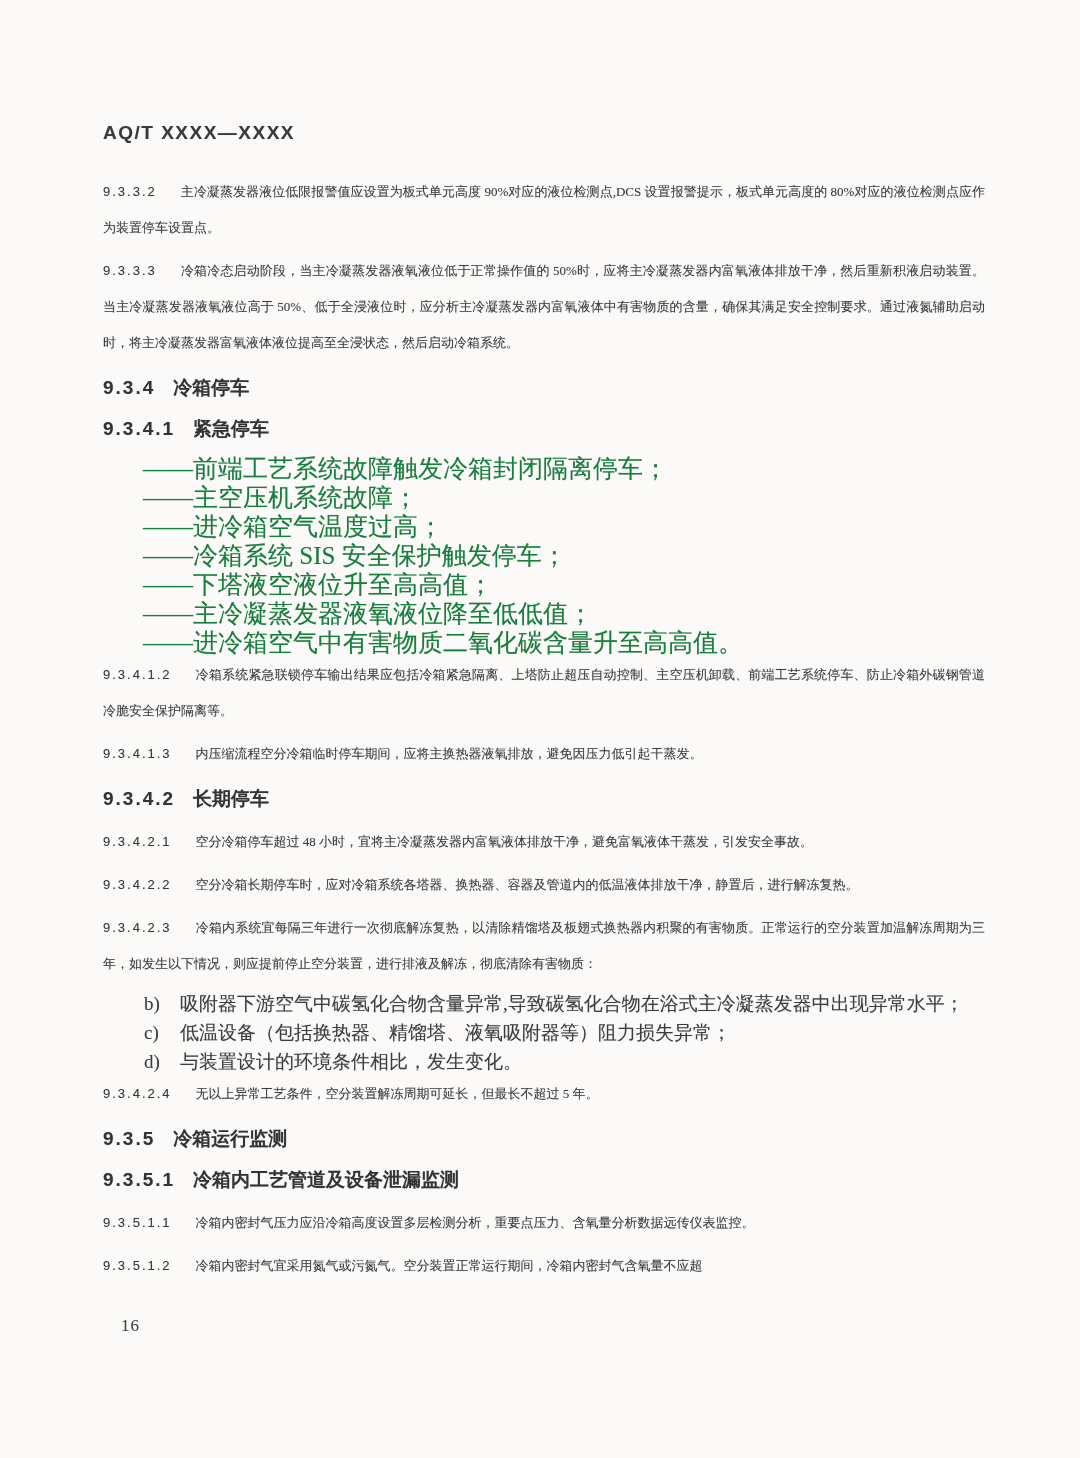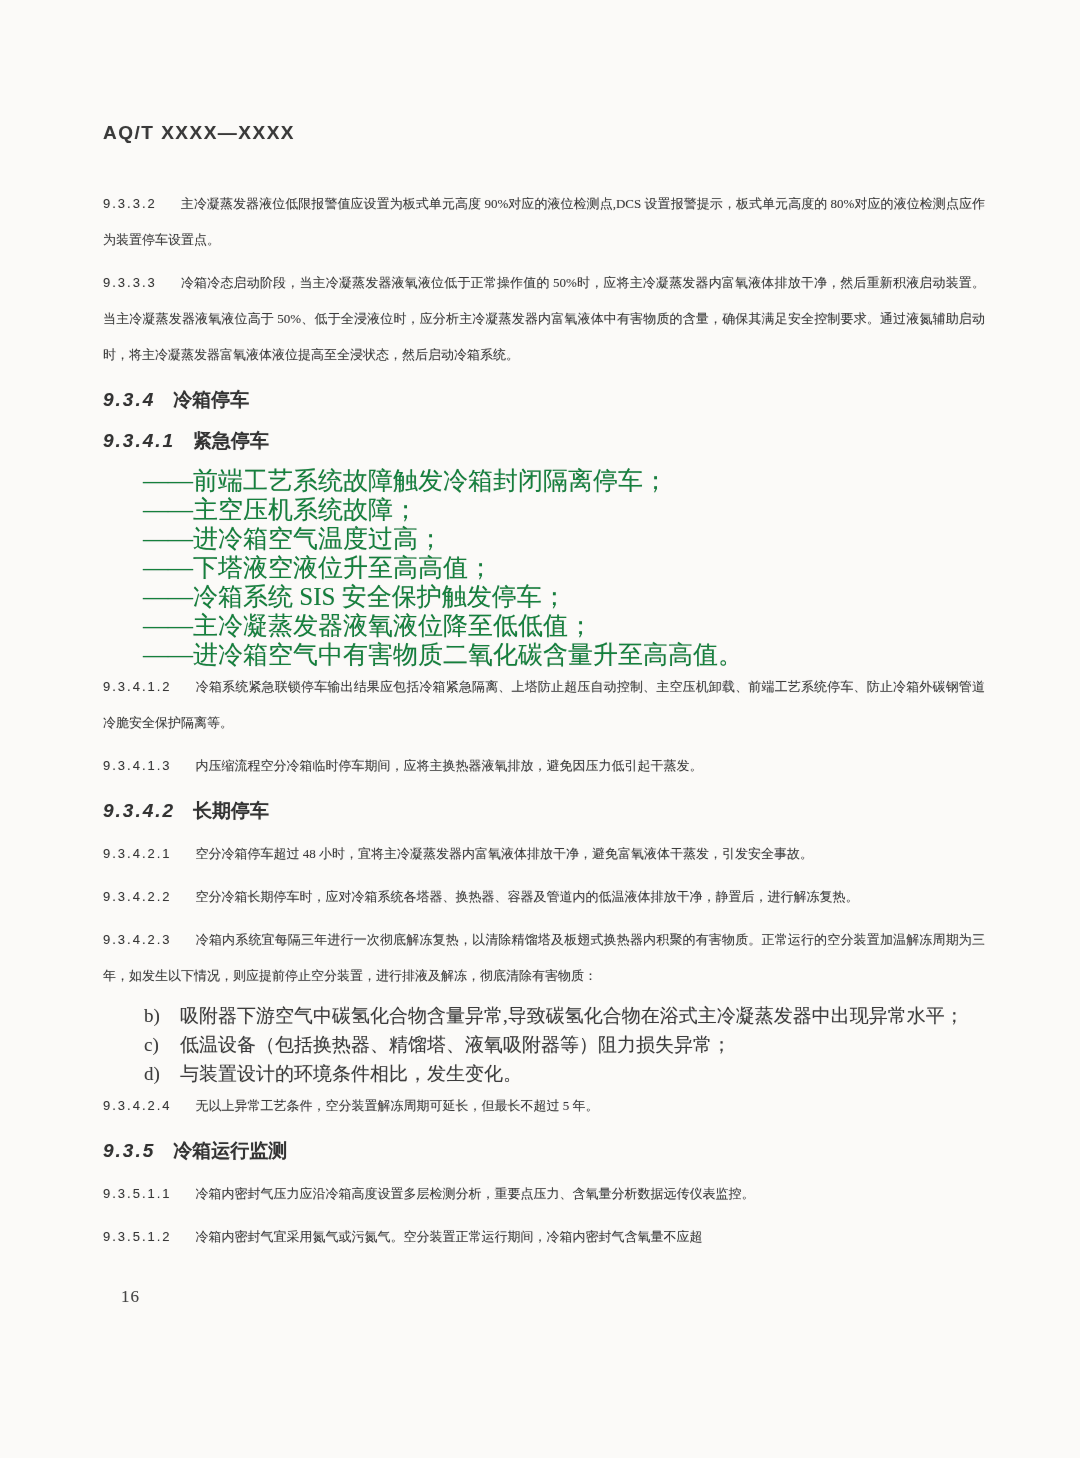--- a/index.html
+++ b/index.html
@@ -23,21 +23,21 @@
     box-sizing: border-box;
     color: #3c3c3c;
     text-shadow: 0 0 1px rgba(90,90,90,0.35);
   }
   .doc-header {
     font-family: "Liberation Sans", "DejaVu Sans", sans-serif;
     font-weight: bold;
     font-size: 19px;
     letter-spacing: 1.5px;
     color: #3a3a3a;
-    margin-bottom: 42px;
+    margin-bottom: 30px;
   }
   .block { margin: 0; }
   .para {
     font-size: 13px;
     line-height: 36px;
     text-align: justify;
     text-align-last: left;
     margin-bottom: 7px;
     color: #3d3d3d;
   }
@@ -52,21 +52,20 @@
     font-weight: bold;
     font-size: 19px;
     line-height: 28px;
     color: #333333;
     margin-top: 13px;
     margin-bottom: 11px;
   }
   .heading .num {
     letter-spacing: 2px;
     margin-right: 18px;
-    font-style: italic;
   }
   .dash {
     font-size: 25px;
     line-height: 29px;
     padding-left: 40px;
     color: #15803d;
   }
   .alpha {
     font-size: 19px;
     line-height: 29px;
@@ -94,33 +93,34 @@
   <div class="doc-header">AQ/T XXXX—XXXX</div>
 
   <div>
       <div class="block para"><span class="num">9.3.3.2</span><span class="txt">主冷凝蒸发器液位低限报警值应设置为板式单元高度 90%对应的液位检测点,DCS 设置报警提示，板式单元高度的 80%对应的液位检测点应作为装置停车设置点。</span></div>
       <div class="block para"><span class="num">9.3.3.3</span><span class="txt">冷箱冷态启动阶段，当主冷凝蒸发器液氧液位低于正常操作值的 50%时，应将主冷凝蒸发器内富氧液体排放干净，然后重新积液启动装置。当主冷凝蒸发器液氧液位高于 50%、低于全浸液位时，应分析主冷凝蒸发器内富氧液体中有害物质的含量，确保其满足安全控制要求。通过液氮辅助启动时，将主冷凝蒸发器富氧液体液位提高至全浸状态，然后启动冷箱系统。</span></div>
       <div class="block heading"><span class="num">9.3.4</span><span class="txt">冷箱停车</span></div>
       <div class="block heading"><span class="num">9.3.4.1</span><span class="txt">紧急停车</span></div>
       <div class="block dash"><span class="txt">——前端工艺系统故障触发冷箱封闭隔离停车；</span></div>
       <div class="block dash"><span class="txt">——主空压机系统故障；</span></div>
       <div class="block dash"><span class="txt">——进冷箱空气温度过高；</span></div>
+      <div class="block dash"><span class="txt">——冷箱系统 SIS 安全保护触发停车；</span></div>
       <div class="block dash"><span class="txt">——下塔液空液位升至高高值；</span></div>
-      <div class="block dash"><span class="txt">——冷箱系统 SIS 安全保护触发停车；</span></div>
       <div class="block dash"><span class="txt">——主冷凝蒸发器液氧液位降至低低值；</span></div>
       <div class="block dash"><span class="txt">——进冷箱空气中有害物质二氧化碳含量升至高高值。</span></div>
       <div class="block para"><span class="num">9.3.4.1.2</span><span class="txt">冷箱系统紧急联锁停车输出结果应包括冷箱紧急隔离、上塔防止超压自动控制、主空压机卸载、前端工艺系统停车、防止冷箱外碳钢管道冷脆安全保护隔离等。</span></div>
       <div class="block para"><span class="num">9.3.4.1.3</span><span class="txt">内压缩流程空分冷箱临时停车期间，应将主换热器液氧排放，避免因压力低引起干蒸发。</span></div>
       <div class="block heading"><span class="num">9.3.4.2</span><span class="txt">长期停车</span></div>
       <div class="block para"><span class="num">9.3.4.2.1</span><span class="txt">空分冷箱停车超过 48 小时，宜将主冷凝蒸发器内富氧液体排放干净，避免富氧液体干蒸发，引发安全事故。</span></div>
       <div class="block para"><span class="num">9.3.4.2.2</span><span class="txt">空分冷箱长期停车时，应对冷箱系统各塔器、换热器、容器及管道内的低温液体排放干净，静置后，进行解冻复热。</span></div>
       <div class="block para"><span class="num">9.3.4.2.3</span><span class="txt">冷箱内系统宜每隔三年进行一次彻底解冻复热，以清除精馏塔及板翅式换热器内积聚的有害物质。正常运行的空分装置加温解冻周期为三年，如发生以下情况，则应提前停止空分装置，进行排液及解冻，彻底清除有害物质：</span></div>
       <div class="block alpha"><span class="marker">b)</span><span class="txt">吸附器下游空气中碳氢化合物含量异常,导致碳氢化合物在浴式主冷凝蒸发器中出现异常水平；</span></div>
       <div class="block alpha"><span class="marker">c)</span><span class="txt">低温设备（包括换热器、精馏塔、液氧吸附器等）阻力损失异常；</span></div>
       <div class="block alpha"><span class="marker">d)</span><span class="txt">与装置设计的环境条件相比，发生变化。</span></div>
       <div class="block para"><span class="num">9.3.4.2.4</span><span class="txt">无以上异常工艺条件，空分装置解冻周期可延长，但最长不超过 5 年。</span></div>
       <div class="block heading"><span class="num">9.3.5</span><span class="txt">冷箱运行监测</span></div>
+      <div class="block heading"><span class="num">9.3.5.1</span><span class="txt">冷箱内工艺管道及设备泄漏监测</span></div>
       <div class="block para"><span class="num">9.3.5.1.1</span><span class="txt">冷箱内密封气压力应沿冷箱高度设置多层检测分析，重要点压力、含氧量分析数据远传仪表监控。</span></div>
       <div class="block para"><span class="num">9.3.5.1.2</span><span class="txt">冷箱内密封气宜采用氮气或污氮气。空分装置正常运行期间，冷箱内密封气含氧量不应超</span></div>
     </div>
 
   <div class="page-number">16</div>
 </div>
 
 </body></html>

